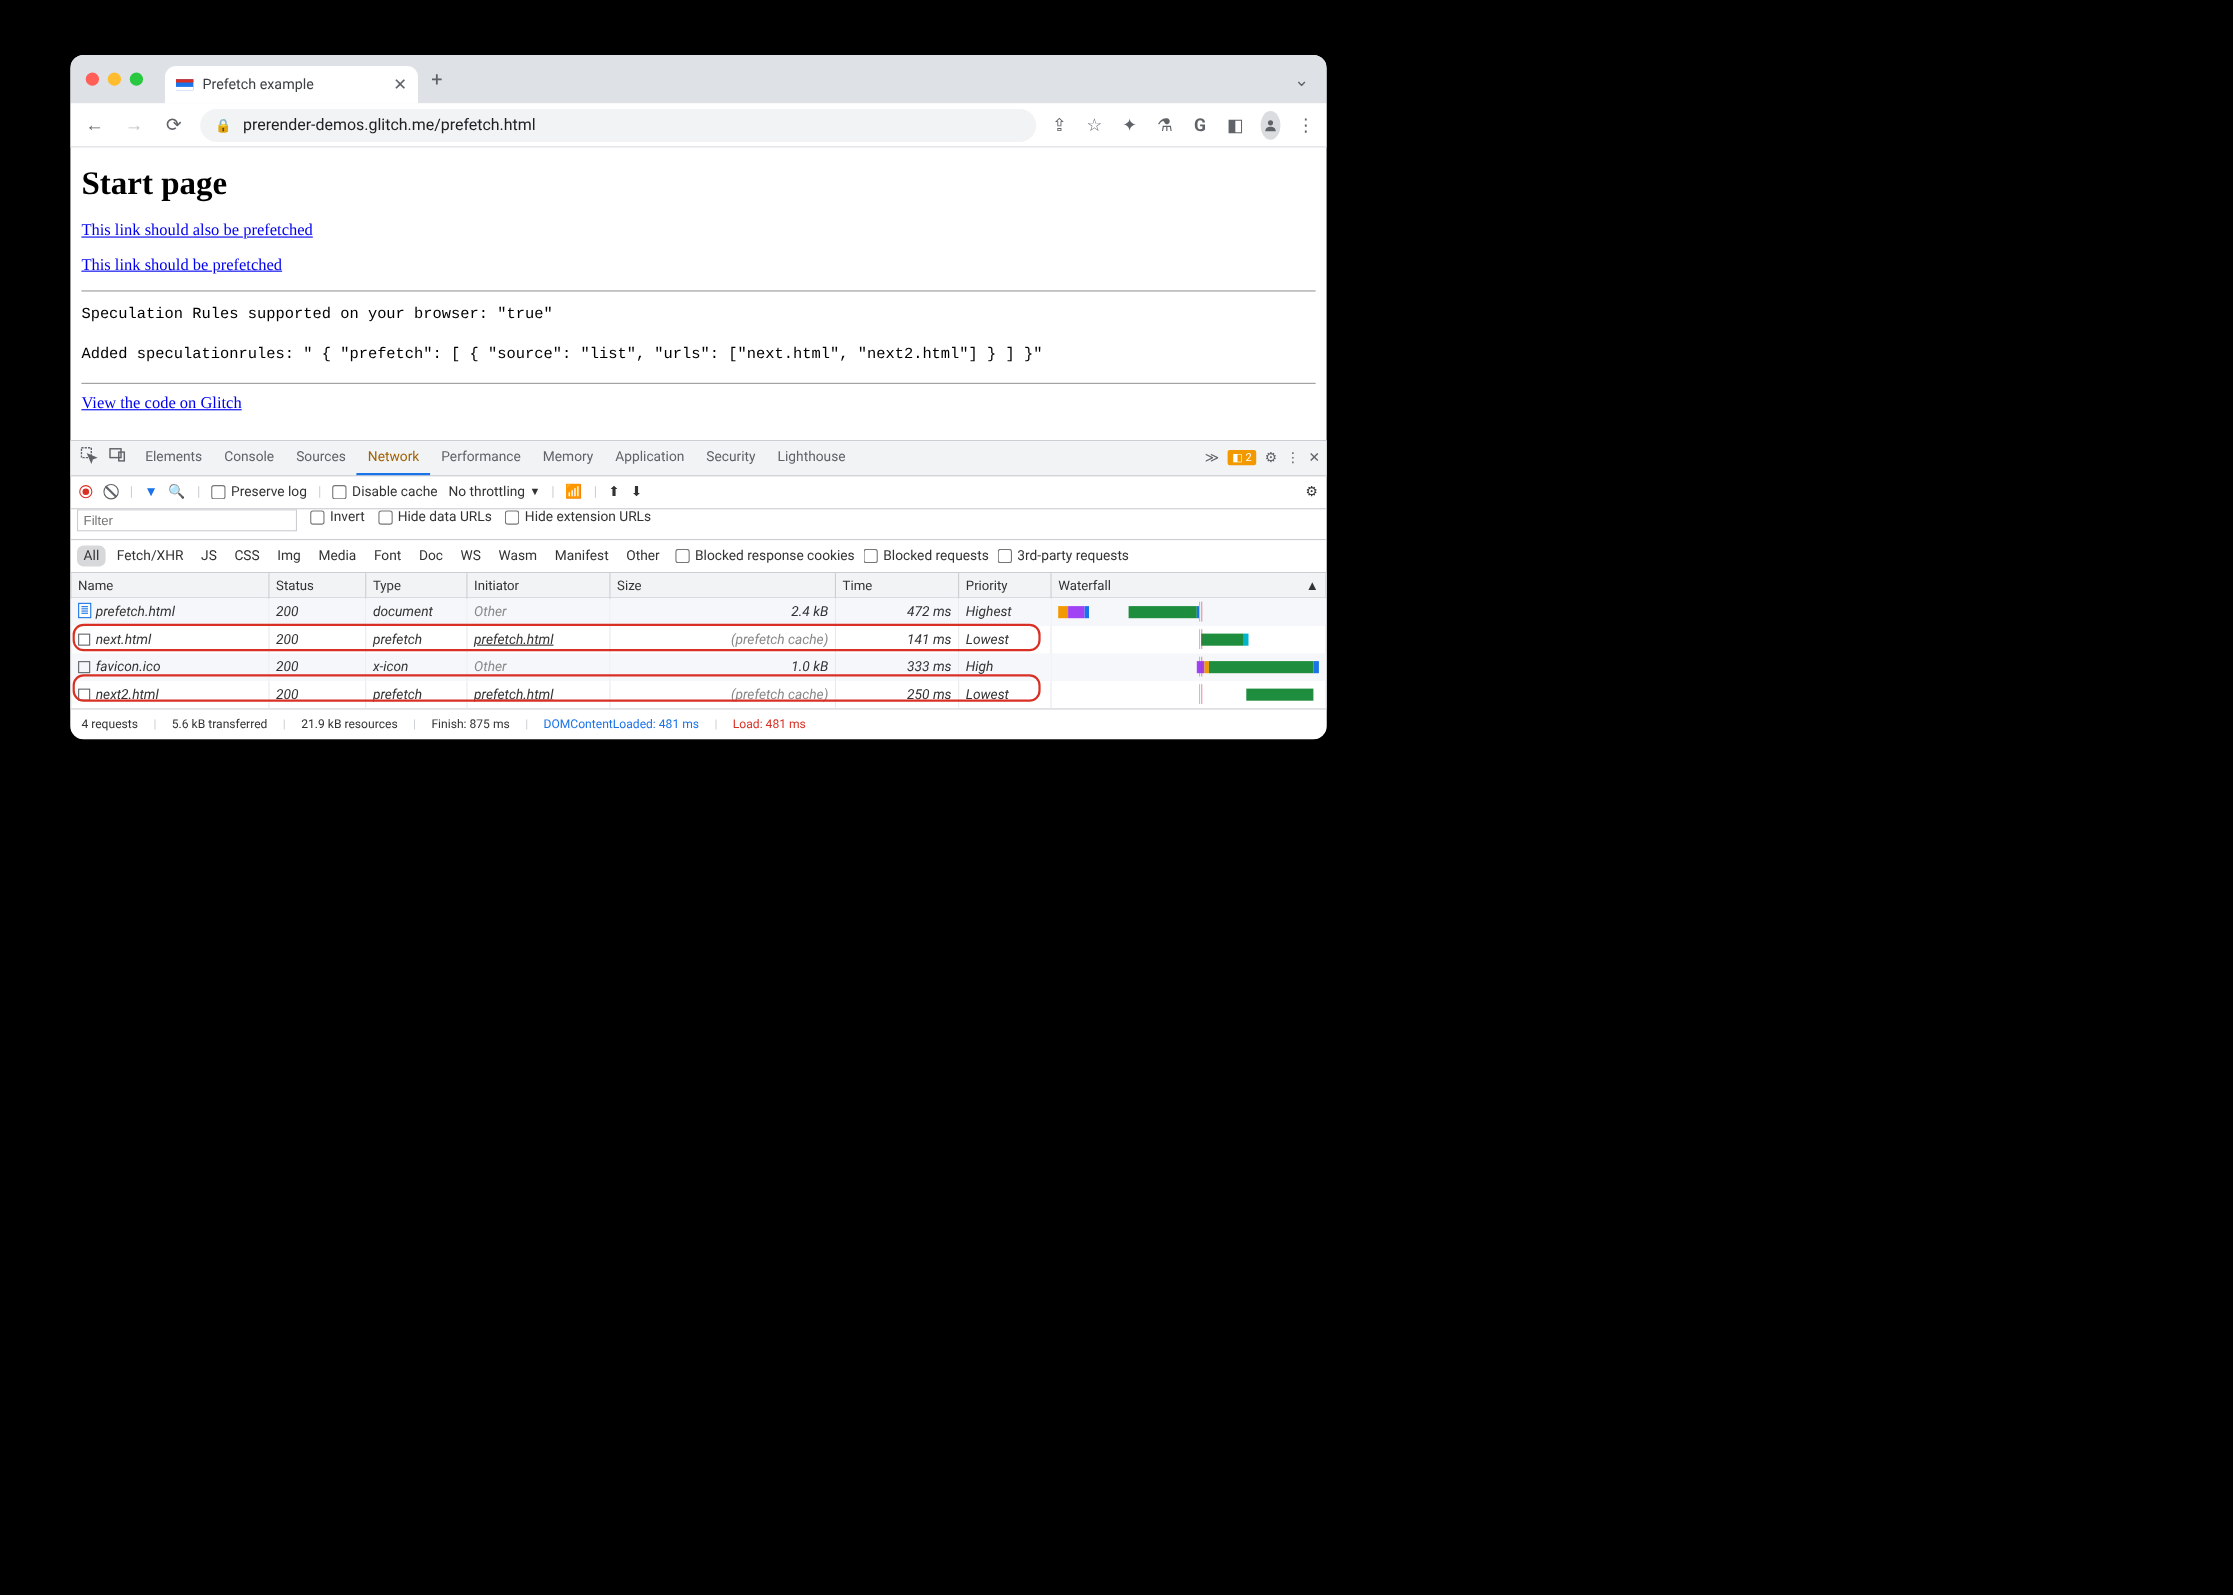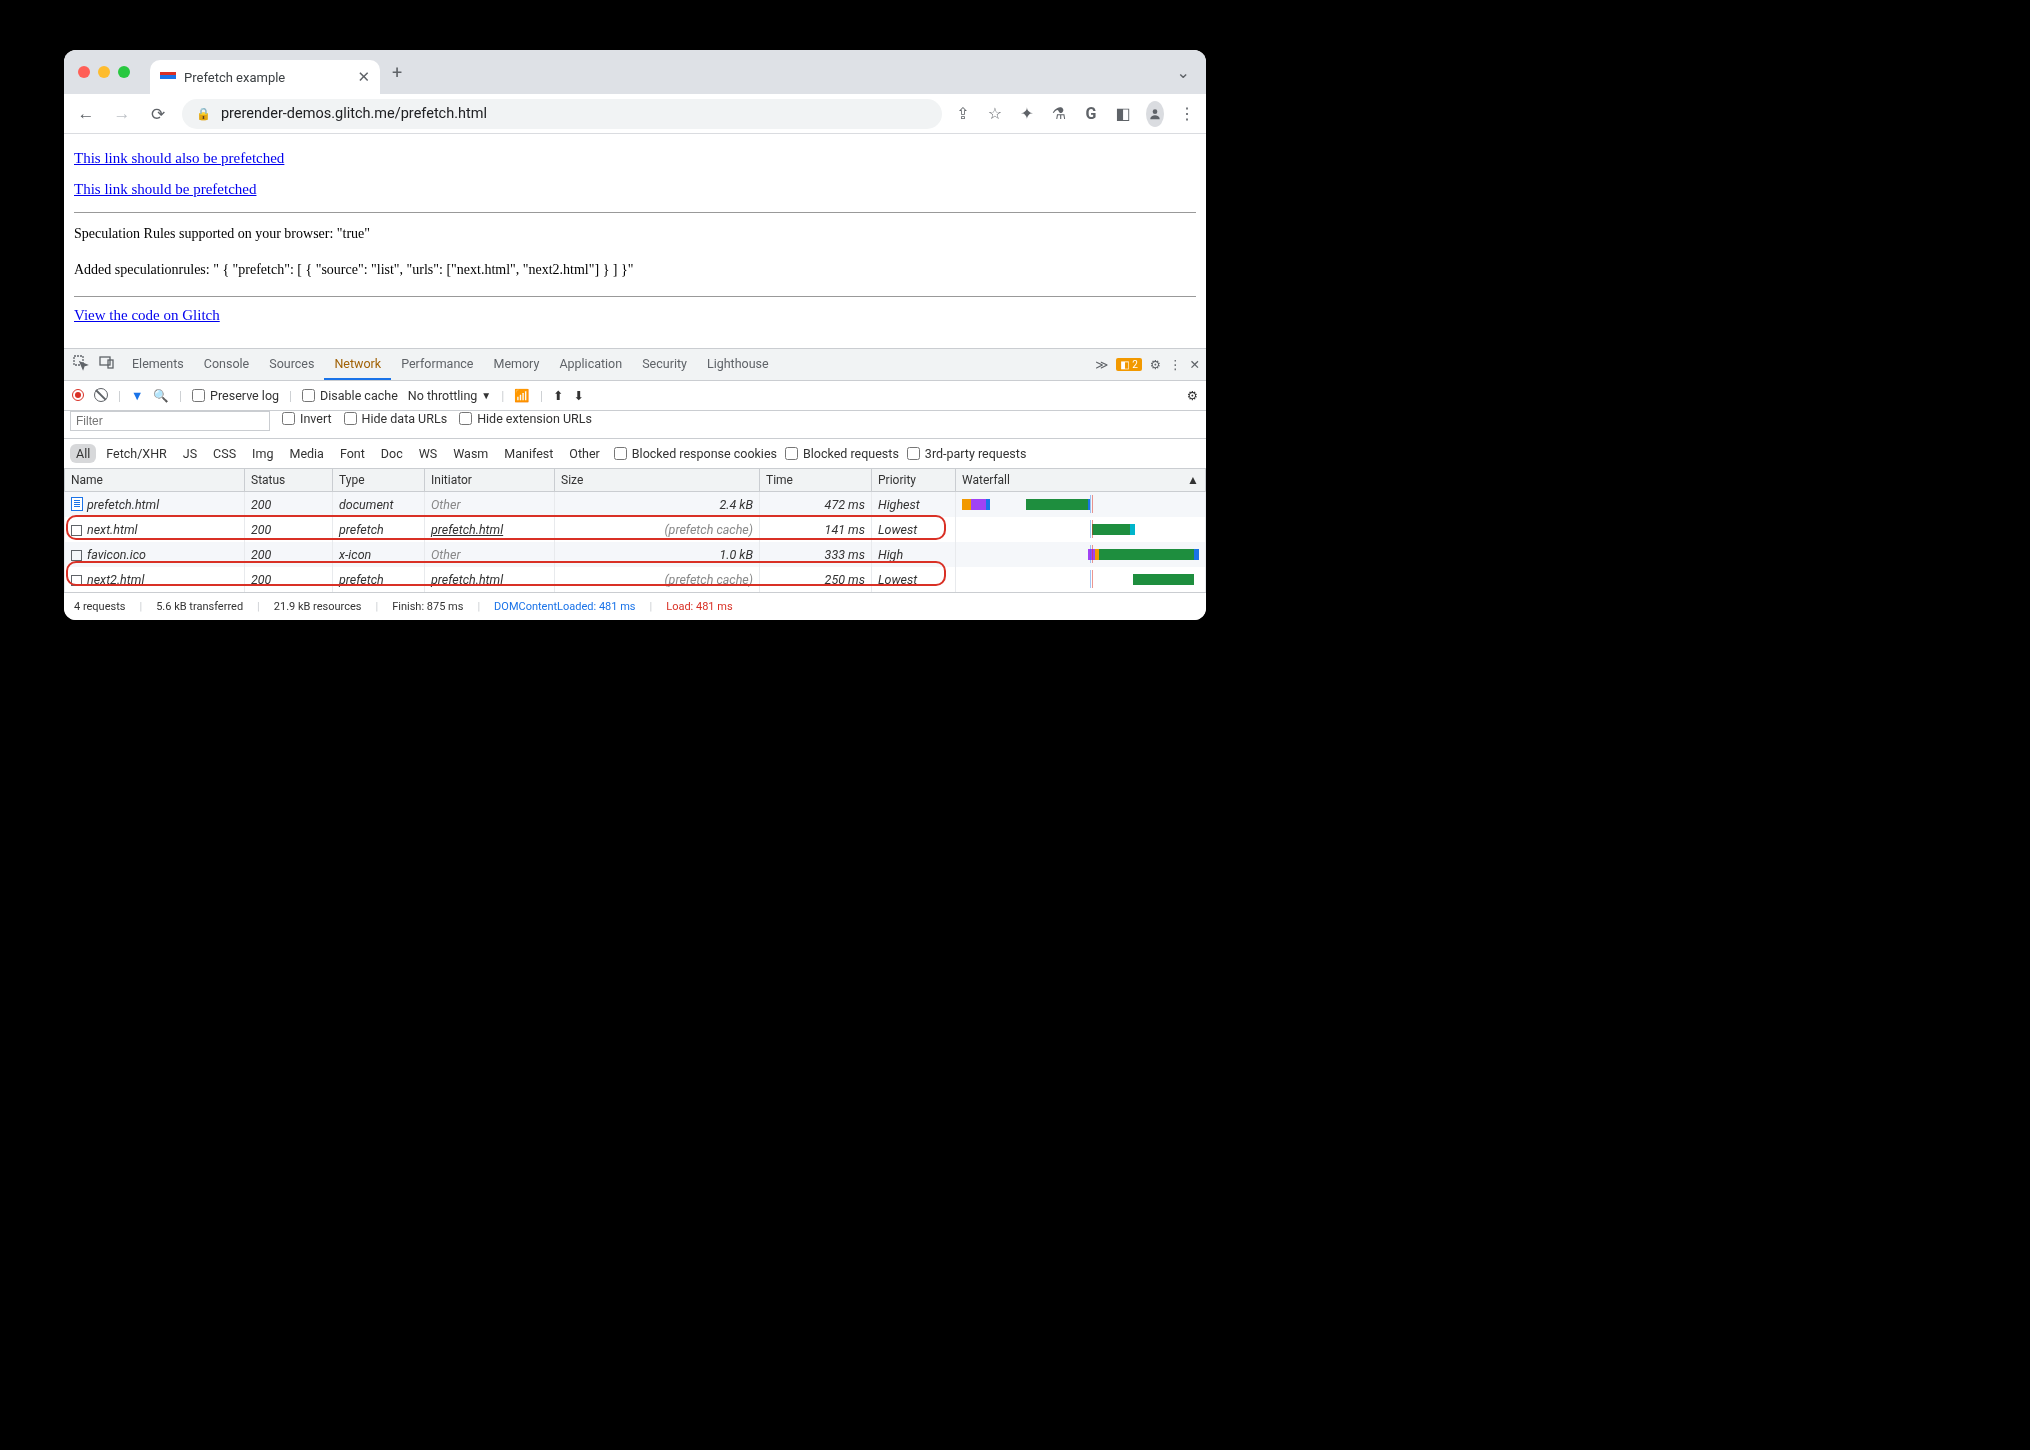--- a/index.html
+++ b/index.html
@@ -19,21 +19,21 @@
   .omnibox { flex: 1; background: #f1f3f4; border-radius: 20px; height: 30px; display: flex; align-items: center; padding: 0 14px; gap: 10px; font-size: 14.5px; color: #202124; }
   .lock { font-size: 12px; color: #5f6368; }
   .rightactions { display: flex; gap: 14px; align-items: center; color: #5f6368; font-size: 16px; }
   .rightactions svg, .rightactions span { width: 18px; text-align: center; }
   .avatar-circle { width: 26px; height: 26px; border-radius: 50%; background: #dadce0; display: flex; align-items: center; justify-content: center; }
   .page { padding: 16px 10px 10px 10px; font-family: "Times New Roman", serif; font-size: 15px; color: #000; }
   .page h1 { font-size: 30px; font-weight: bold; margin-bottom: 18px; }
   .page a { color: #0000ee; text-decoration: underline; }
   .page p { margin-bottom: 14px; }
   .page hr { border: none; border-top: 1px solid #999; margin: 10px 0; }
-  .mono { font-family: Liberation Serif, serif; font-size: 14px; white-space: pre-wrap; line-height: 1.6; }
+  .mono { font-family: Liberation Mono, monospace; font-size: 14px; white-space: pre-wrap; line-height: 1.6; }
   
   .devtools { border-top: 1px solid #cacdd1; font-family: -apple-system, "Segoe UI", Roboto, sans-serif; font-size: 12.5px; color: #333; background: #fff; }
   .dt-tabs { height: 32px; background: #f1f3f4; border-bottom: 1px solid #cacdd1; display: flex; align-items: center; padding: 0 6px; gap: 4px; }
   .dt-ic { width: 22px; text-align: center; color: #5f6368; cursor: pointer; }
   .dt-tab { padding: 0 10px; height: 32px; line-height: 32px; color: #5f6368; cursor: pointer; }
   .dt-tab.active { color: #a16207; border-bottom: 2px solid #1a73e8; }
   .dt-tabs-right { margin-left: auto; display: flex; align-items: center; gap: 8px; color: #5f6368; }
   .badge { background: #f29900; color: #fff; font-size: 10px; padding: 1px 4px; border-radius: 2px; }
   .nw-bar { height: 30px; border-bottom: 1px solid #cacdd1; display: flex; align-items: center; padding: 0 8px; gap: 10px; }
   .rec { width: 12px; height: 12px; border-radius: 50%; border: 1.5px solid #d93025; display: inline-flex; align-items: center; justify-content: center; }
@@ -112,20 +112,21 @@
           <svg width="14" height="14" viewBox="0 0 24 24" fill="#5f6368">
             <circle cx="12" cy="8" r="4"></circle>
             <path d="M4 20c0-4 4-6 8-6s8 2 8 6v1H4z"></path>
           </svg>
         </span>
       <span>⋮</span>
     </div>
   </div>
 
   <div class="page">
+    <h1>Start page</h1>
     <p><a href="#">This link should also be prefetched</a></p>
     <p><a href="#">This link should be prefetched</a></p>
     <hr>
     <p class="mono">Speculation Rules supported on your browser: "true"</p>
     <p class="mono">Added speculationrules: " { "prefetch": [ { "source": "list", "urls": ["next.html", "next2.html"] } ] }"</p>
     <hr>
     <p><a href="#">View the code on Glitch</a></p>
   </div>
 
   <div class="devtools">

